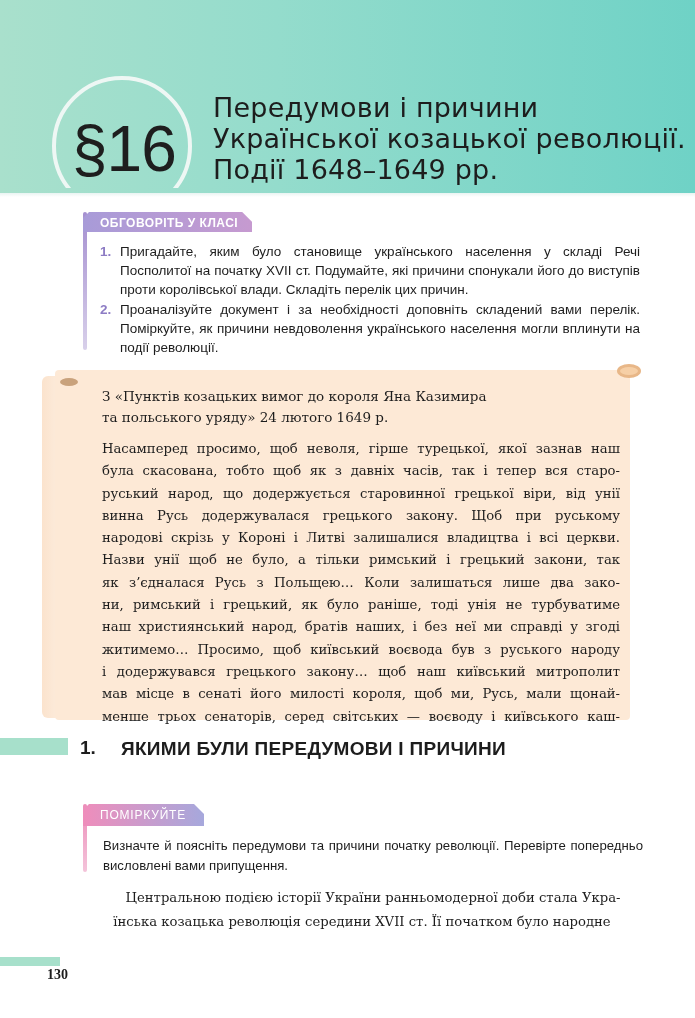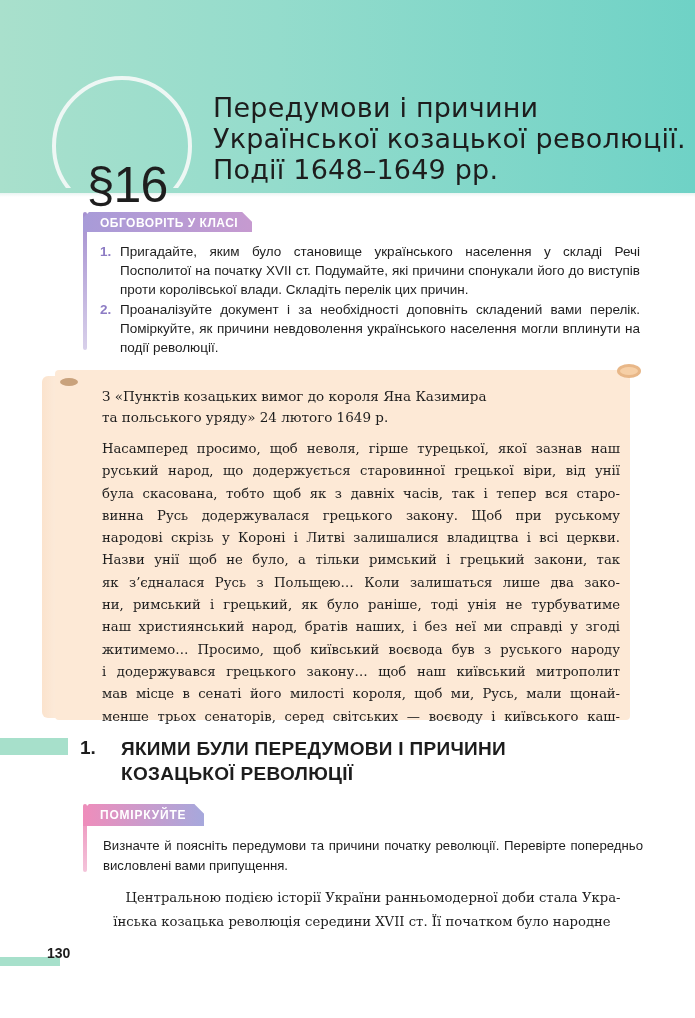--- a/index.html
+++ b/index.html
@@ -16,24 +16,23 @@
   .header-sep {
     position: absolute; left: 0; top: 193px; width: 695px; height: 4px;
     background: linear-gradient(180deg, #e9f4f2, #ffffff);
   }
   .para-circle {
     position: absolute; left: 52px; top: 76px; width: 140px; height: 140px;
     border: 4px solid #eef7f4; border-radius: 50%; box-sizing: border-box;
     clip-path: inset(0 0 28px 0);
   }
   .para-num {
-    position: absolute; left: 72px; top: 112px; width: 110px; text-align: center;
-    font-family: "Liberation Sans", sans-serif; font-size: 50px; color: #1e1e1e;
+    position: absolute; left: 72px; top: 112px; width: 110px; 
+    font-family: "Liberation Sans", sans-serif; font-size: 64px; color: #1e1e1e;
     letter-spacing: -1px;
-    margin-top: 44px;
   }
   .title {
     position: absolute; left: 213px; top: 92px;
     font-family: "DejaVu Sans", sans-serif; font-size: 27px; line-height: 31px;
     color: #1d1d1d; letter-spacing: 0.2px;
   }
   .title div { white-space: nowrap; }
 
   
   .discuss {
@@ -100,33 +99,33 @@
   
   .think { position: absolute; left: 83px; top: 804px; width: 560px; height: 70px; }
   .think-bar {
     position: absolute; left: 0; top: 0; width: 4px; height: 68px;
     background: linear-gradient(180deg, #ec8cb8, #f4c4da); border-radius: 2px;
   }
   .think-tag {
     position: absolute; left: 0; top: 0; height: 22px; padding: 0 18px 0 17px;
     background: linear-gradient(90deg, #ef8dbb, #a6a8dc);
     clip-path: polygon(6px 0, calc(100% - 10px) 0, 100% 10px, 100% 100%, 0 100%, 0 6px);
-    color: #fff; font-weight: bold; font-size: 12px; line-height: 22px; letter-spacing: 0.8px;
+    color: #fff; font-weight: normal; font-size: 12px; line-height: 22px; letter-spacing: 0.8px;
   }
   .think-text { position: absolute; left: 20px; top: 32px; width: 540px; font-size: 13.2px; line-height: 20px; text-align: justify; }
 
   .body-text {
     position: absolute; left: 82px; top: 886px; width: 560px;
     font-family: "DejaVu Serif", serif; font-size: 13.2px; line-height: 24px;
   }
   .body-text div { white-space: nowrap; text-align: center; }
   .body-text .indent { padding-left: 22px; }
 
   .page-bar { position: absolute; left: 0; top: 957px; width: 60px; height: 9px; background: #a7e0cb; }
-  .page-num { position: absolute; left: 47px; top: 945px; font-weight: bold; font-size: 14px; color: #1d1d1d; }
+  .page-num { position: absolute; left: 47px; top: 967px; font-weight: bold; font-size: 14px; color: #1d1d1d; font-family: Liberation Serif, serif; }
 </style>
 </head>
 <body>
 
 <div class="header"></div>
 <div class="header-sep"></div>
 <div class="para-circle"></div>
 <div class="para-num">§16</div>
 <div class="title">
   <div>Передумови і причини</div>
@@ -154,39 +153,38 @@
 <div class="scroll-left-cap"></div>
 <div class="scroll-right-cap"></div>
 <div class="scroll-right-inner"></div>
 
 <div class="doc-title">
   <div>З «Пунктів козацьких вимог до короля Яна Казимира</div>
   <div>та польського уряду» 24 лютого 1649 р.</div>
 </div>
 <div class="doc-body">
   <div>Насамперед просимо, щоб неволя, гірше турецької, якої зазнав наш</div>
+  <div>була скасована, тобто щоб як з давніх часів, так і тепер вся старо-</div>
   <div>руський народ, що додержується старовинної грецької віри, від унії</div>
-  <div>була скасована, тобто щоб як з давніх часів, так і тепер вся старо-</div>
   <div>винна Русь додержувалася грецького закону. Щоб при руському</div>
   <div>народові скрізь у Короні і Литві залишалися владицтва і всі церкви.</div>
   <div>Назви унії щоб не було, а тільки римський і грецький закони, так</div>
   <div>як з’єдналася Русь з Польщею… Коли залишаться лише два зако-</div>
   <div>ни, римський і грецький, як було раніше, тоді унія не турбуватиме</div>
   <div>наш християнський народ, братів наших, і без неї ми справді у згоді</div>
   <div>житимемо… Просимо, щоб київський воєвода був з руського народу</div>
   <div>і додержувався грецького закону… щоб наш київський митрополит</div>
   <div>мав місце в сенаті його милості короля, щоб ми, Русь, мали щонай-</div>
   <div>менше трьох сенаторів, серед світських — воєводу і київського каш-</div>
 </div>
 
 <div class="sec-bar"></div>
 <div class="sec-num">1.</div>
 <div class="sec-title">
   <div>ЯКИМИ БУЛИ ПЕРЕДУМОВИ І ПРИЧИНИ</div>
-  <div>КОЗАЦЬКОЇ РЕВОЛЮЦІЇ</div>
 </div>
 
 <div class="think">
   <div class="think-bar"></div>
   <div class="think-tag">ПОМІРКУЙТЕ</div>
   <div class="think-text">Визначте й поясніть передумови та причини початку революції. Перевірте попередньо висловлені вами припущення.</div>
 </div>
 
 <div class="body-text">
   <div class="indent">Центральною подією історії України ранньомодерної доби стала Укра-</div>

